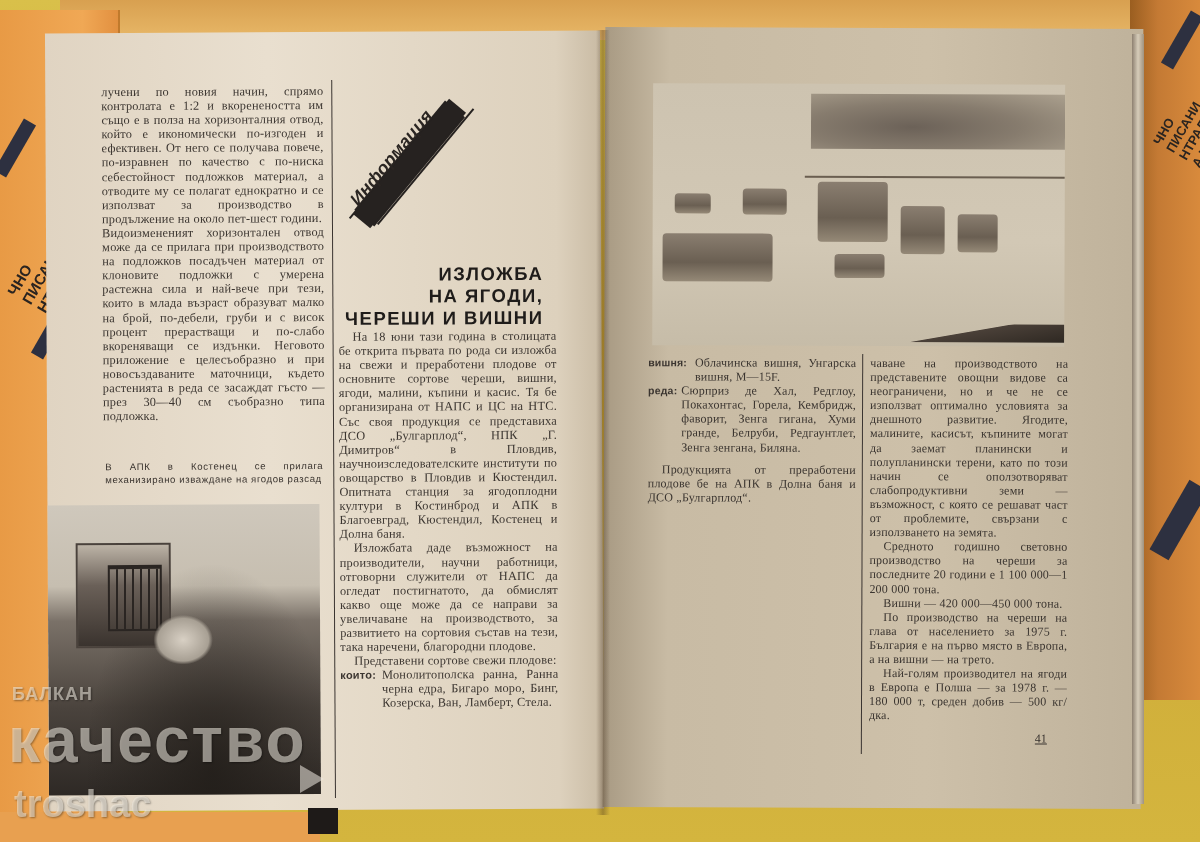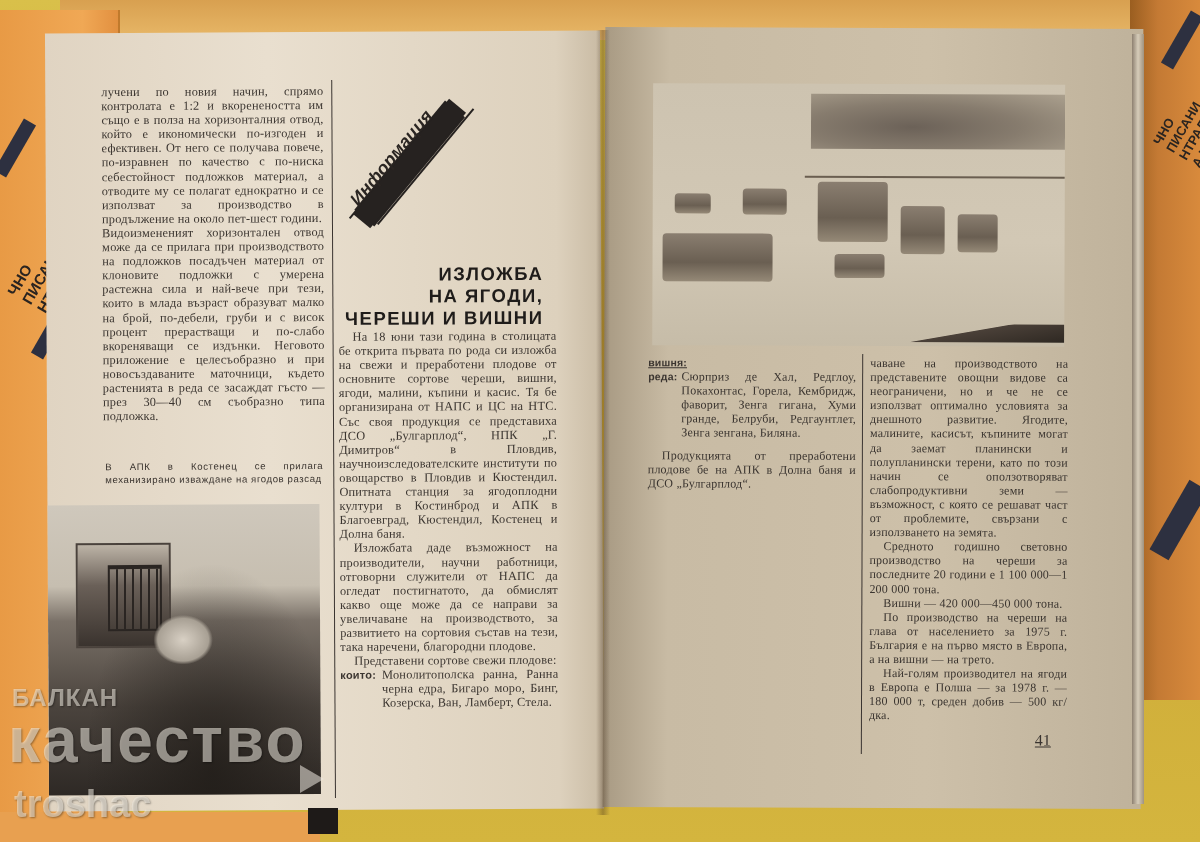--- a/index.html
+++ b/index.html
@@ -143,30 +143,30 @@
     background: linear-gradient(180deg, #8a7e70, #6a5f52 60%, #958977);
   }
   .photo-right .floor-shadow {
     position: absolute; right: 0; bottom: 4px; width: 160px; height: 18px;
     background: linear-gradient(170deg, transparent 40%, #4a4038 42%, #2e2822 100%);
   }
   .watermark {
     position: absolute; font-family: "Liberation Sans", sans-serif; font-weight: bold;
     color: rgba(245,240,230,0.55); text-shadow: 1px 1px 2px rgba(0,0,0,0.35);
   }
-  .wm-1 { left: 12px; top: 684px; font-size: 24px; letter-spacing: 1px; }
+  .wm-1 { left: 12px; top: 684px; font-size: 18px; letter-spacing: 1px; }
   .wm-2 { left: 8px; top: 705px; font-size: 64px; line-height: 70px; letter-spacing: 2px; }
   .wm-3 { left: 14px; top: 783px; font-size: 38px; }
   .wm-arrow {
     position: absolute; left: 300px; top: 765px; width: 0; height: 0;
     border-top: 14px solid transparent; border-bottom: 14px solid transparent;
     border-left: 24px solid rgba(240,235,225,0.55);
   }
   .page-num {
-    position: absolute; left: 432px; top: 703px; font-size: 16px; color: #3a3430; text-decoration: underline;
+    position: absolute; left: 432px; top: 703px; font-size: 12px; color: #3a3430; text-decoration: underline;
   }
   .bottom-bar {
     position: absolute; left: 308px; top: 808px; width: 30px; height: 26px; background: #1e1a18;
   }
 </style>
 </head>
 <body>
 
 <div class="bg-mag-top"></div>
 <div class="bg-mag-left"></div>
@@ -233,22 +233,23 @@
     <div class="jar" style="left:90px; top:105px; width:44px; height:26px;"></div>
     <div class="jar" style="left:165px; top:98px; width:70px; height:60px;"></div>
     <div class="jar" style="left:248px; top:122px; width:44px; height:48px;"></div>
     <div class="jar" style="left:305px; top:130px; width:40px; height:38px;"></div>
     <div class="jar" style="left:10px; top:150px; width:110px; height:48px;"></div>
     <div class="jar" style="left:182px; top:170px; width:50px; height:24px;"></div>
     <div class="floor-shadow"></div>
   </div>
 
   <div class="col-text" style="left:44px; top:328px; width:208px; font-size:12px;">
-    <div style="display:flex; gap:8px;text-decoration:underline;">
+    <div style="display:flex; gap:8px;">
       <b style="font-family:'Liberation Sans',sans-serif; font-size:10.5px; flex:none;">вишня:</b>
+      <span>Облачинска вишня, Унгарска вишня, М—15F.</span>
     </div>
     <div style="display:flex; gap:4px;">
       <b style="font-family:'Liberation Sans',sans-serif; font-size:10.5px; flex:none;">реда:</b>
       <span>Сюрприз де Хал, Редглоу, Покахонтас, Горела, Кембридж, фаворит, Зенга гигана, Хуми гранде, Белруби, Редгаунтлет, Зенга зенгана, Биляна.</span>
     </div>
     <div style="height:8px;"></div>
     <p class="ind">Продукцията от преработени плодове бе на АПК в Долна баня и ДСО „Булгарплод“.</p>
     <div style="height:6px;"></div>
     <div style="height:6px;"></div>
   </div>

